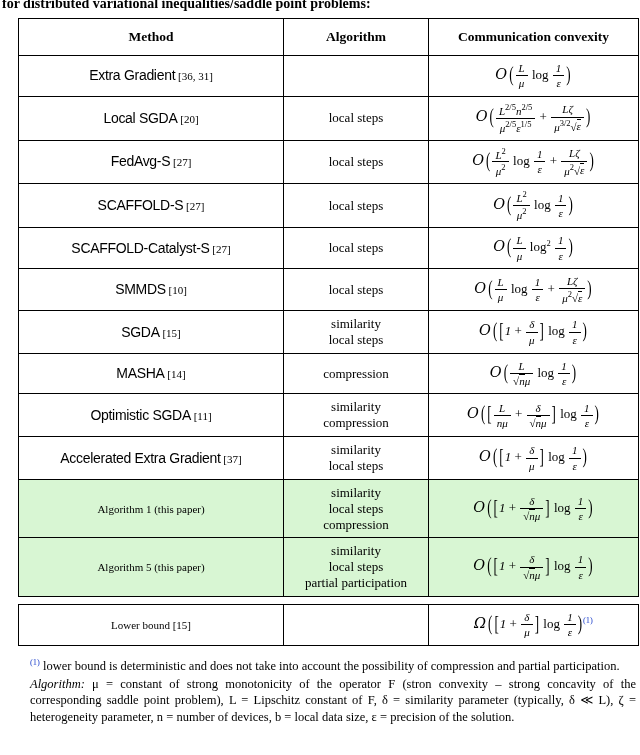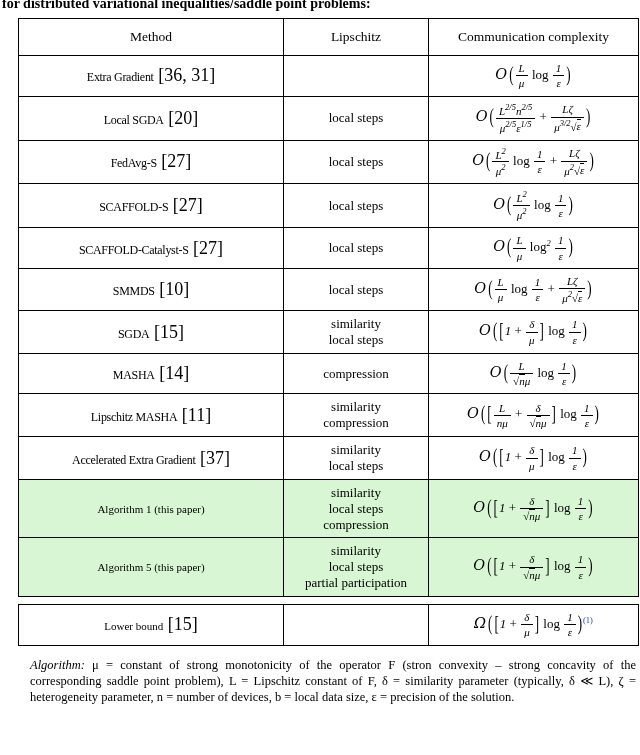--- a/index.html
+++ b/index.html
@@ -11,36 +11,36 @@
   }
   .caption {
     font-weight:bold; font-size:14px; margin:-4px 0 6px 2px;
     white-space:nowrap; overflow:hidden;
   }
   .tbl-wrap { margin-left:18px; width:620px; }
   table.tbl { border-collapse:collapse; width:620px; table-layout:fixed; }
   table.tbl.lower { margin-top:7px; }
   col.c1{width:265px} col.c2{width:145px} col.c3{width:210px}
   .tbl th, .tbl td { border:1px solid #000; text-align:center; vertical-align:middle; }
-  .tbl th { font-size:13.5px; font-weight:normal; padding:10px 2px; }
+  .tbl th { font-size:13.5px; font-weight:bold; padding:10px 2px; }
   .tbl td { font-size:13px; padding:5px 2px; height:37px; }
   tr.hl { background:var(--hl); }
-  .mono { font-family:Liberation Serif, serif; font-size:12px; letter-spacing:-0.3px; }
+  .mono { font-family:Liberation Sans, sans-serif; font-size:14px; letter-spacing:-0.3px; }
   .serif { font-family:"Liberation Serif", serif; font-size:11px; }
-  .cite { font-size:18px;text-align:center; }
+  .cite { font-size:11px;text-align:center; }
   .approach-line { line-height:1.22; font-size:13px;text-align:center; }
   
   .formula { white-space:nowrap; font-size:13px; }
   .mi { font-style:italic; }
   .mop { font-style:normal; }
   .mcal { font-style:italic; font-family:"DejaVu Serif", serif; font-size:14.5px; padding-right:1px; }
   .mfrac { display:inline-block; vertical-align:middle; text-align:center; margin:0 1px; }
   .mnum { display:block; border-bottom:1px solid #000; padding:0 3px; font-size:11px; line-height:1.3; }
   .mden { display:block; padding:0 3px; font-size:11px; line-height:1.3; }
-  sup.msup { font-size:8.5px; font-style:italic; }
+  sup.msup { font-size:8.5px; }
   .mbig { display:inline-block; transform:scaleY(1.55); margin:0 1px; font-weight:300; font-style:normal; }
   .msqrt { white-space:nowrap; }
   .rad { font-style:normal; }
   .radbody { border-top:1px solid #000; font-style:italic; }
   sup.mref { color:var(--link); font-style:normal; font-size:8.5px; cursor:pointer; }
   
   .footnotes { margin:11px 4px 0 30px; font-size:12.5px; line-height:1.3; }
   .footnotes p { text-align:justify; margin-bottom:2px; }
   sup.fnmark { color:var(--link); font-size:8.5px; cursor:pointer; }
   .notation-label { font-style:italic; }
@@ -55,22 +55,22 @@
   <div class="tbl-wrap">
     <table class="tbl">
       <colgroup>
           <col class="c1">
           <col class="c2">
           <col class="c3">
         </colgroup>
       <thead>
         <tr>
           <th>Method</th>
-          <th>Lipschitz</th>
-          <th>Communication complexity</th>
+          <th>Algorithm</th>
+          <th>Communication convexity</th>
         </tr>
       </thead>
       <tbody>
           <tr>
             <td class="method-cell"><span class="mono">Extra Gradient</span><span class="cite">&nbsp;[36, 31]</span></td>
             <td class="approach-cell"></td>
             <td class="complexity-cell"><span class="formula"><span class="mcal">O</span><span class="mbig">(</span><span class="mfrac"><span class="mnum"><span class="mi">L</span></span><span class="mden"><span class="mi">μ</span></span></span><span class="mop"> log </span><span class="mfrac"><span class="mnum"><span class="mi">1</span></span><span class="mden"><span class="mi">ε</span></span></span><span class="mbig">)</span></span></td>
           </tr>
           <tr>
             <td class="method-cell"><span class="mono">Local SGDA</span><span class="cite">&nbsp;[20]</span></td>
@@ -116,21 +116,21 @@
             <td class="complexity-cell"><span class="formula"><span class="mcal">O</span><span class="mbig">(</span><span class="mbig">[</span><span class="mi">1</span><span class="mop"> + </span><span class="mfrac"><span class="mnum"><span class="mi">δ</span></span><span class="mden"><span class="mi">μ</span></span></span><span class="mbig">]</span><span class="mop"> log </span><span class="mfrac"><span class="mnum"><span class="mi">1</span></span><span class="mden"><span class="mi">ε</span></span></span><span class="mbig">)</span></span></td>
           </tr>
           <tr>
             <td class="method-cell"><span class="mono">MASHA</span><span class="cite">&nbsp;[14]</span></td>
             <td class="approach-cell">
               <div class="approach-line">compression</div>
             </td>
             <td class="complexity-cell"><span class="formula"><span class="mcal">O</span><span class="mbig">(</span><span class="mfrac"><span class="mnum"><span class="mi">L</span></span><span class="mden"><span class="msqrt"><span class="rad">√</span><span class="radbody">n</span></span><span class="mi">μ</span></span></span><span class="mop"> log </span><span class="mfrac"><span class="mnum"><span class="mi">1</span></span><span class="mden"><span class="mi">ε</span></span></span><span class="mbig">)</span></span></td>
           </tr>
           <tr>
-            <td class="method-cell"><span class="mono">Lipschitz MASHA</span><span class="cite">&nbsp;[11]</span></td>
+            <td class="method-cell"><span class="mono">Optimistic SGDA</span><span class="cite">&nbsp;[11]</span></td>
             <td class="approach-cell">
               <div class="approach-line">similarity</div>
               <div class="approach-line">compression</div>
             </td>
             <td class="complexity-cell"><span class="formula"><span class="mcal">O</span><span class="mbig">(</span><span class="mbig">[</span><span class="mfrac"><span class="mnum"><span class="mi">L</span></span><span class="mden"><span class="mi">nμ</span></span></span><span class="mop"> + </span><span class="mfrac"><span class="mnum"><span class="mi">δ</span></span><span class="mden"><span class="msqrt"><span class="rad">√</span><span class="radbody">n</span></span><span class="mi">μ</span></span></span><span class="mbig">]</span><span class="mop"> log </span><span class="mfrac"><span class="mnum"><span class="mi">1</span></span><span class="mden"><span class="mi">ε</span></span></span><span class="mbig">)</span></span></td>
           </tr>
           <tr>
             <td class="method-cell"><span class="mono">Accelerated Extra Gradient</span><span class="cite">&nbsp;[37]</span></td>
             <td class="approach-cell">
               <div class="approach-line">similarity</div>
@@ -169,16 +169,17 @@
           <tr>
             <td class="method-cell"><span class="serif">Lower bound</span><span class="cite">&nbsp;[15]</span></td>
             <td class="approach-cell"></td>
             <td class="complexity-cell"><span class="formula"><span class="mcal">Ω</span><span class="mbig">(</span><span class="mbig">[</span><span class="mi">1</span><span class="mop"> + </span><span class="mfrac"><span class="mnum"><span class="mi">δ</span></span><span class="mden"><span class="mi">μ</span></span></span><span class="mbig">]</span><span class="mop"> log </span><span class="mfrac"><span class="mnum"><span class="mi">1</span></span><span class="mden"><span class="mi">ε</span></span></span><span class="mbig">)</span><sup class="msup mref">(1)</sup></span></td>
           </tr>
         </tbody>
     </table>
   </div>
 
   <div class="footnotes">
+    <p><sup class="fnmark">(1)</sup> <span>lower bound is deterministic and does not take into account the possibility of compression and partial participation.</span></p>
     <p><span class="notation-label">Algorithm:</span> <span>μ = constant of strong monotonicity of the operator F (stron convexity – strong concavity of the corresponding saddle point problem), L = Lipschitz constant of F, δ = similarity parameter (typically, δ ≪ L), ζ = heterogeneity parameter, n = number of devices, b = local data size, ε = precision of the solution.</span></p>
   </div>
 
 </div>
 
 </body></html>

